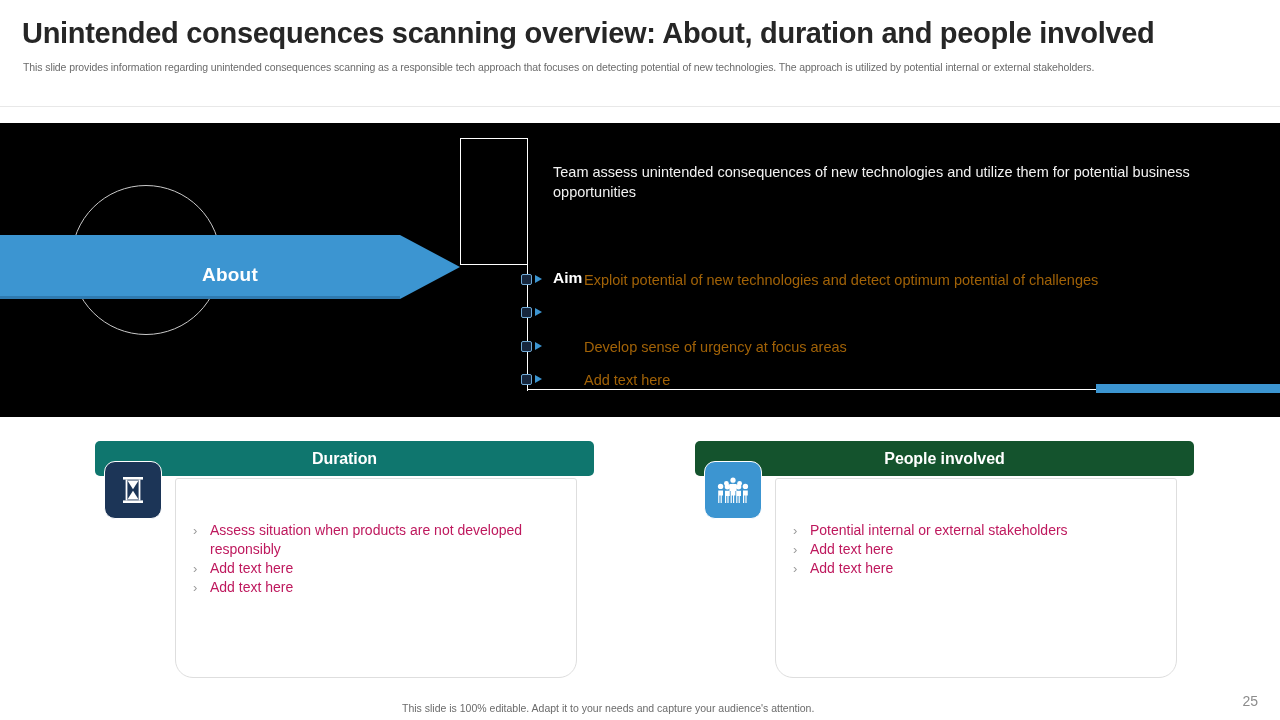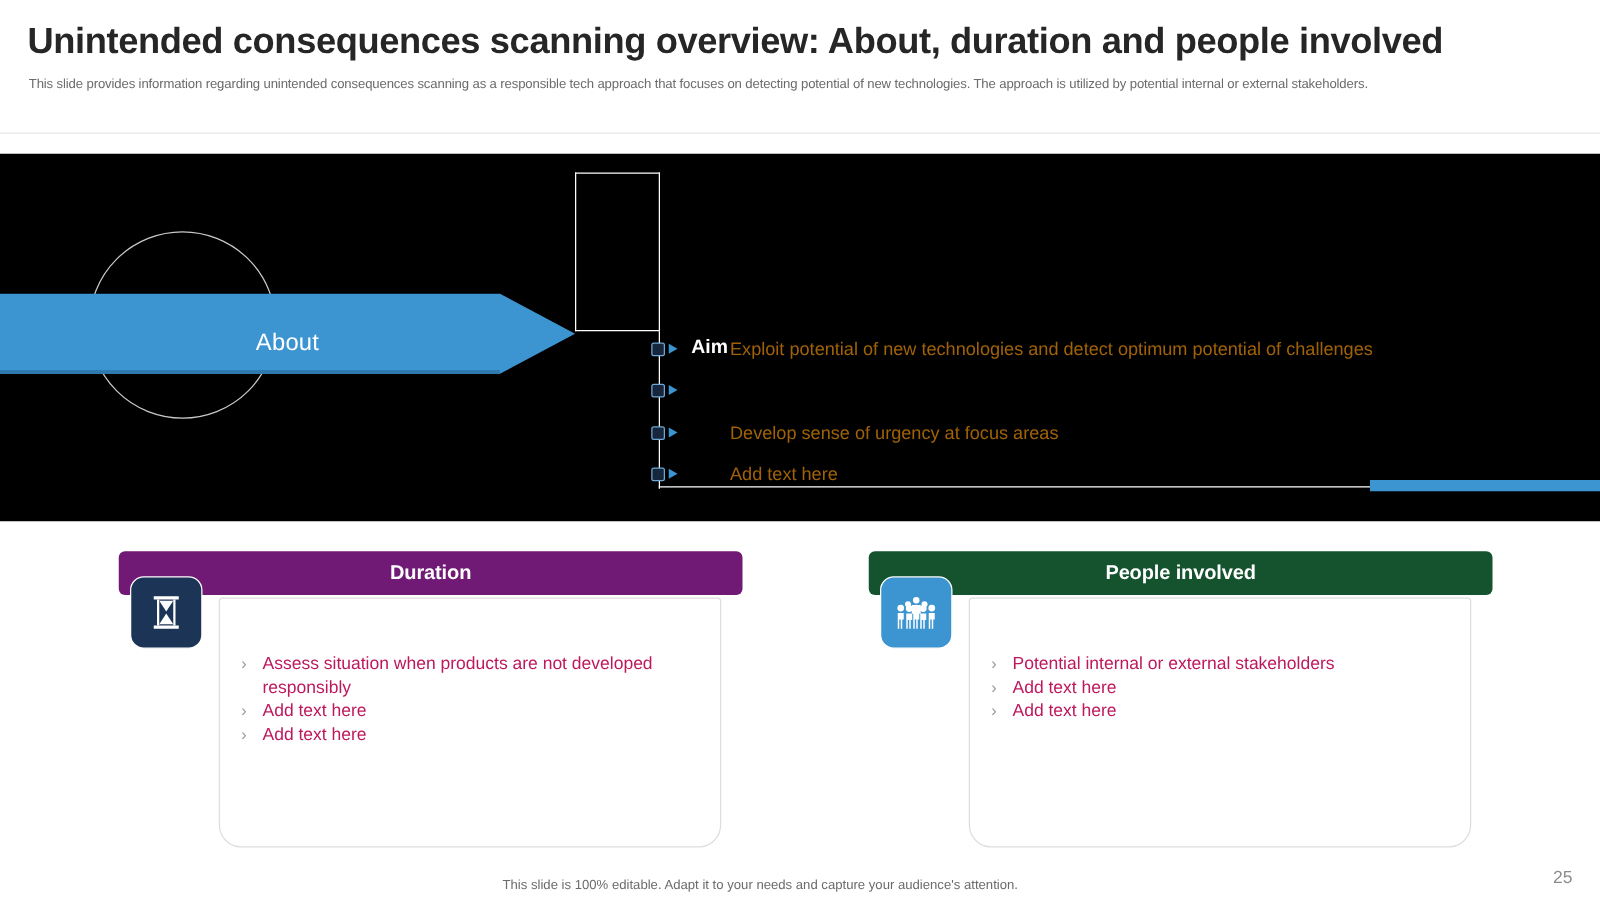--- a/index.html
+++ b/index.html
@@ -111,21 +111,21 @@
   .about-label {
     position: absolute;
     left: 0;
     top: 112px;
     width: 460px;
     height: 80px;
     display: flex;
     align-items: center;
     justify-content: center;
     font-size: 19px;
-    font-weight: normal;
+    font-weight: bold;
     color: #ffffff;
     letter-spacing: 0.2px;
   }
 
   
   .bracket-box {
     position: absolute;
     left: 460px;
     top: 15px;
     width: 68px;
@@ -294,21 +294,21 @@
     font-size: 13px;
     line-height: 19px;
   }
   .card-li .txt {
     font-size: 14px;
     line-height: 19px;
     color: #be185d;
   }
 
   
-  .card-duration .card-header { background: #701a75; left: 5px; width: 499px; }
+  .card-duration .card-header { background: #0f766e; left: 5px; width: 499px; }
   .card-duration .card-badge  { background: #1c3557; }
   .card-people   .card-header { background: #14532d; left: 5px; width: 499px; }
   .card-people   .card-badge  { background: #3c95d1; }
 
   
   .footer-note {
     position: absolute;
     left: 402px;
     top: 702px;
     font-size: 10.5px;
@@ -339,20 +339,21 @@
     <div class="head"></div>
   </div>
   <div class="about-label">About</div>
 
   <div class="bracket-box"></div>
   <div class="bracket-right-edge"></div>
   <div class="bracket-stem"></div>
   <div class="bracket-bottom"></div>
   <div class="accent-bar"></div>
 
+  <div class="intro-text">Team assess unintended consequences of new technologies and utilize them for potential business opportunities</div>
   <div class="aim-heading">Aim</div>
 
   <div class="aim-list">
     <div class="aim-item">
       <span class="aim-marker">
           <span class="sq"></span>
           <span class="tri"></span>
         </span>
       <span class="aim-text">Exploit potential of new technologies and detect optimum potential of challenges</span>
     </div>

